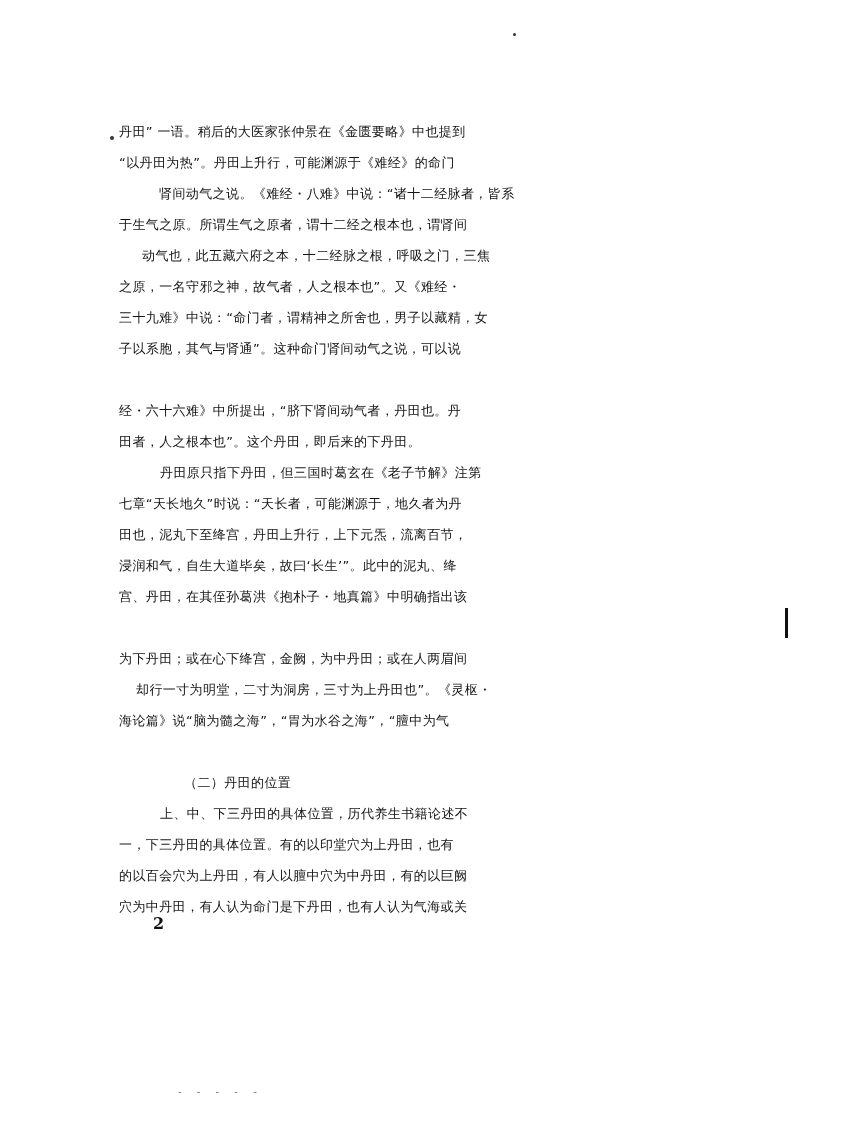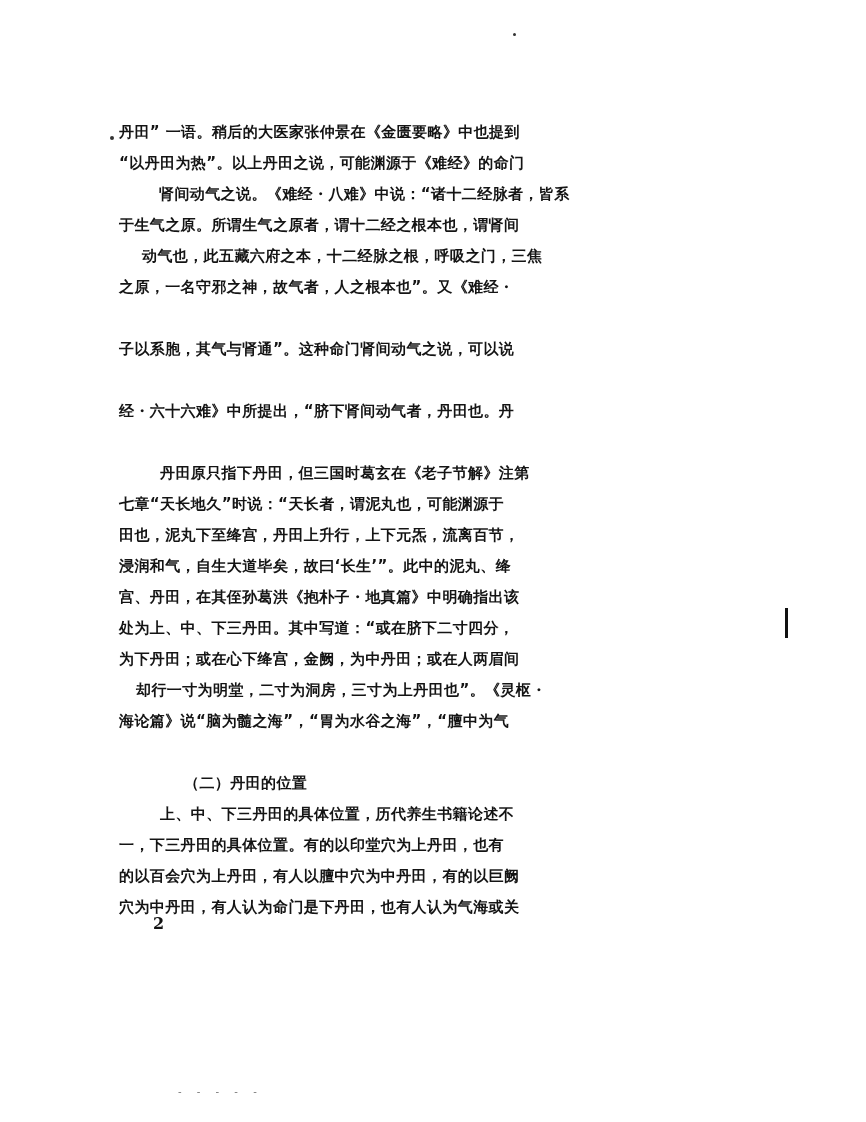--- a/index.html
+++ b/index.html
@@ -2,22 +2,22 @@
 <html><head>
 <meta charset="utf-8">
 <style>
   html, body { margin: 0; padding: 0; background: #ffffff; }
   body { width: 866px; height: 1122px; position: relative; overflow: hidden; color: #111; }
   .page { position: absolute; left: 0; top: 0; width: 866px; height: 1122px; background: #fff; }
   .line {
     position: absolute;
     left: 119px;
     font-family: "DejaVu Sans", sans-serif;
-    font-size: 15px;
-    font-weight: bold;
+    font-size: 13px;
+    font-weight: normal;
     letter-spacing: 0.4px;
     white-space: nowrap;
     line-height: 28px;
     color: #141414;
   }
   .indent { left: 160px; }
   .heading { left: 184px; }
   .page-number {
     position: absolute; left: 153px; top: 913px;
     font-family: "DejaVu Serif", serif; font-weight: bold; font-size: 16px; color: #111;
@@ -27,34 +27,35 @@
   .dashes { position: absolute; top: 1086px; left: 178px; font-family: "DejaVu Sans", sans-serif; font-size: 10px; color: #777; letter-spacing: 6px; }
 </style>
 </head>
 <body>
 
 <div class="page">
   <div class="speck" style="left:513px;top:33px;width:3px;height:3px;"></div>
   <div class="speck" style="left:110px;top:136px;width:4px;height:4px;"></div>
 
   <div class="line" style="top:118px;">丹田” 一语。稍后的大医家张仲景在《金匮要略》中也提到</div>
-  <div class="line" style="top:149px;">“以丹田为热”。以上丹田之说，可能渊源于《难经》的命门</div>
+  <div class="line" style="top:149px;">“以丹田为热”。丹田上升行，可能渊源于《难经》的命门</div>
   <div class="line" style="top:180px;margin-left:40px;">肾间动气之说。《难经・八难》中说：“诸十二经脉者，皆系</div>
   <div class="line" style="top:211px;">于生气之原。所谓生气之原者，谓十二经之根本也，谓肾间</div>
   <div class="line" style="top:242px;margin-left:23px;">动气也，此五藏六府之本，十二经脉之根，呼吸之门，三焦</div>
   <div class="line" style="top:273px;">之原，一名守邪之神，故气者，人之根本也”。又《难经・</div>
+  <div class="line" style="top:304px;">三十九难》中说：“命门者，谓精神之所舍也，男子以藏精，女</div>
   <div class="line" style="top:335px;">子以系胞，其气与肾通”。这种命门肾间动气之说，可以说</div>
   <div class="line" style="top:397px;">经・六十六难》中所提出，“脐下肾间动气者，丹田也。丹</div>
+  <div class="line" style="top:428px;">田者，人之根本也”。这个丹田，即后来的下丹田。</div>
 
   <div class="line indent" style="top:459px;">丹田原只指下丹田，但三国时葛玄在《老子节解》注第</div>
-  <div class="line" style="top:490px;">七章“天长地久”时说：“天长者，谓泥丸也，可能渊源于</div>
+  <div class="line" style="top:490px;">七章“天长地久”时说：“天长者，可能渊源于，地久者为丹</div>
   <div class="line" style="top:521px;">田也，泥丸下至绛宫，丹田上升行，上下元炁，流离百节，</div>
   <div class="line" style="top:552px;">浸润和气，自生大道毕矣，故曰‘长生’”。此中的泥丸、绛</div>
   <div class="line" style="top:583px;">宫、丹田，在其侄孙葛洪《抱朴子・地真篇》中明确指出该</div>
-  <div class="line" style="top:614px;">处为上、中、下三丹田。其中写道：“或在脐下二寸四分，</div>
   <div class="line" style="top:645px;">为下丹田；或在心下绛宫，金阙，为中丹田；或在人两眉间</div>
   <div class="line" style="top:676px;margin-left:17px;">却行一寸为明堂，二寸为洞房，三寸为上丹田也”。《灵枢・</div>
   <div class="line" style="top:707px;">海论篇》说“脑为髓之海”，“胃为水谷之海”，“膻中为气</div>
 
   <div class="line heading" style="top:769px;">（二）丹田的位置</div>
 
   <div class="line indent" style="top:800px;">上、中、下三丹田的具体位置，历代养生书籍论述不</div>
   <div class="line" style="top:831px;">一，下三丹田的具体位置。有的以印堂穴为上丹田，也有</div>
   <div class="line" style="top:862px;">的以百会穴为上丹田，有人以膻中穴为中丹田，有的以巨阙</div>
   <div class="line" style="top:893px;">穴为中丹田，有人认为命门是下丹田，也有人认为气海或关</div>

